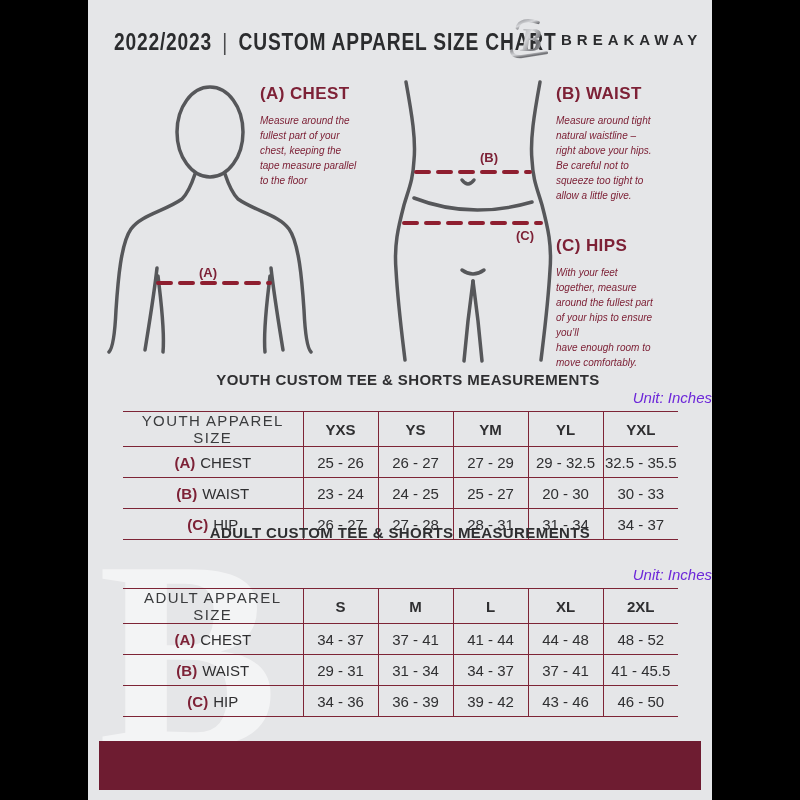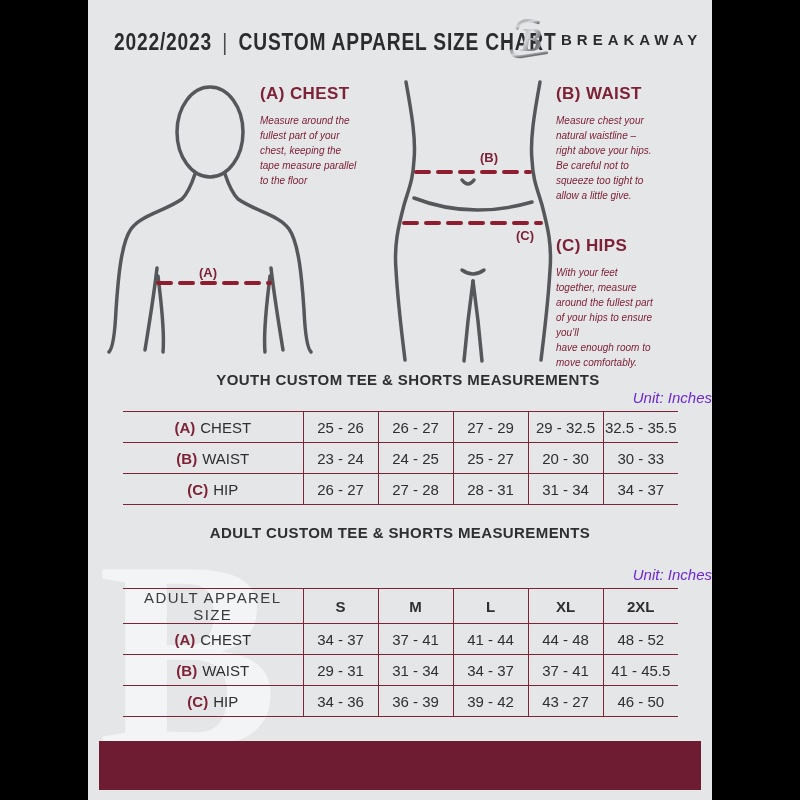--- a/index.html
+++ b/index.html
@@ -93,21 +93,21 @@
   <div class="layer ins ins-a">
     <div class="ins-head">(A) CHEST</div>
     <div class="ins-body">Measure around the
 fullest part of your
 chest, keeping the
 tape measure parallel
 to the floor</div>
   </div>
   <div class="layer ins ins-b">
     <div class="ins-head">(B) WAIST</div>
-    <div class="ins-body">Measure chest your
+    <div class="ins-body">Measure around tight
 natural waistline –
 right above your hips.
 Be careful not to
 squeeze too tight to
 allow a little give.</div>
   </div>
   <div class="layer ins ins-c">
     <div class="ins-head">(C) HIPS</div>
     <div class="ins-body">With your feet
 together, measure
@@ -154,20 +154,28 @@
   <table class="layer sizes t-youth">
     <colgroup>
         <col style="width:180px">
         <col style="width:75px">
         <col style="width:75px">
         <col style="width:75px">
         <col style="width:75px">
         <col style="width:75px">
       </colgroup>
     <tbody>
+        <tr class="head">
+      <td class="c-label">YOUTH APPAREL SIZE</td>
+      <td class="c-size">YXS</td>
+      <td class="c-size">YS</td>
+      <td class="c-size">YM</td>
+      <td class="c-size">YL</td>
+      <td class="c-size">YXL</td>
+    </tr>
     <tr>
       <td class="c-label">
         <span class="key">(A)</span><span>CHEST</span>
       </td>
       <td>25 - 26</td>
       <td>26 - 27</td>
       <td>27 - 29</td>
       <td>29 - 32.5</td>
       <td>32.5 - 35.5</td>
     </tr>
@@ -235,20 +243,20 @@
       <td>37 - 41</td>
       <td>41 - 45.5</td>
     </tr>
     <tr>
       <td class="c-label">
         <span class="key">(C)</span><span>HIP</span>
       </td>
       <td>34 - 36</td>
       <td>36 - 39</td>
       <td>39 - 42</td>
-      <td>43 - 27</td>
+      <td>43 - 46</td>
       <td>46 - 50</td>
     </tr>
   </tbody>
     </table>
 
   <div class="layer footer-bar"></div>
 </div>
 
 </body></html>

